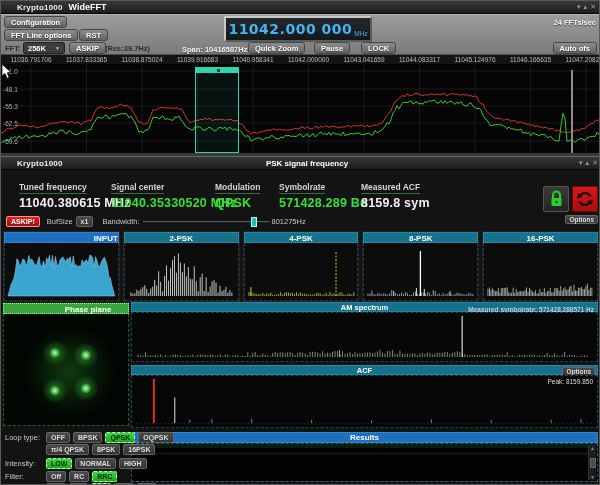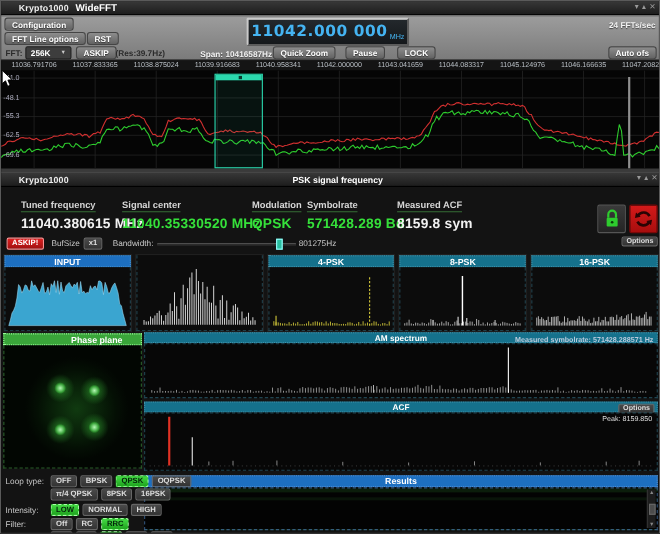--- a/index.html
+++ b/index.html
@@ -84,21 +84,21 @@
   .srow{position:absolute;display:flex;gap:3px;align-items:center;}
   .slabel{font-size:7.5px;color:#c8c8c8;white-space:nowrap;}
   #bwslider{position:relative;width:126px;height:10px;cursor:pointer;}
   #bwslider .track{position:absolute;top:4px;left:0;right:0;height:2px;background:#555;border-bottom:1px solid #222;}
   #bwslider .handle{position:absolute;top:0;left:108px;width:6px;height:10px;background:#2bbfa0;border:1px solid #9ff;}
   
   #panels{position:absolute;top:61px;left:2px;right:2px;height:71px;display:flex;gap:3px;}
   .panel{flex:1;display:flex;flex-direction:column;border:1px solid #222;}
   .phead{height:11px;font-size:8px;font-weight:bold;color:#fff;text-align:center;line-height:11px;
     background:#15718c;border:1px dotted rgba(160,220,240,.35);}
-  .phead.blue{background:#1d6fc0;}
+  .phead.blue{background:#1d6fc0;text-align:right;}
   .pbody{flex:1;background:#0c0c0c;border:1px dashed rgba(70,160,190,.35);border-top:none;position:relative;}
   .pbody svg{position:absolute;inset:0;width:100%;height:100%;}
   
   #phase{position:absolute;left:2px;top:133px;width:126px;}
   #phasehead{height:11px;font-size:8px;font-weight:bold;color:#fff;text-align:center;line-height:11px;
     background:#3aa53a;border:1px dotted #9f9;padding-left:44px;}
   #phasebody{height:112px;border:1px dashed rgba(90,200,90,.45);border-top:none;
     background:
       radial-gradient(circle 7px at 41% 35%, rgba(190,255,190,.95), rgba(80,220,80,.5) 55%, transparent 75%),
       radial-gradient(circle 7px at 66% 37%, rgba(190,255,190,.95), rgba(80,220,80,.5) 55%, transparent 75%),
@@ -241,21 +241,21 @@
     <div class="body">
 
       <div class="field" style="left:18px;">
         <span class="flabel">Tuned frequency</span>
         <span class="fval white">11040.380615 MHz</span>
       </div>
       <div class="field" style="left:110px;">
         <span class="flabel">Signal center</span>
         <span class="fval green">11040.35330520 MHz</span>
       </div>
-      <div class="field" style="left:214px;margin-left:14px;">
+      <div class="field" style="left:214px;">
         <span class="flabel">Modulation</span>
         <span class="fval green">QPSK</span>
       </div>
       <div class="field" style="left:278px;">
         <span class="flabel">Symbolrate</span>
         <span class="fval green">571428.289 Bd</span>
       </div>
       <div class="field" style="left:360px;">
         <span class="flabel">Measured ACF</span>
         <span class="fval white">8159.8 sym</span>
@@ -293,20 +293,21 @@
       <div id="panels">
         <div class="panel">
           <div class="phead blue">INPUT</div>
           <div class="pbody">
               <svg viewBox="0 0 114 57" preserveAspectRatio="none">
                 <polygon points="3,53.0 3,53.0 4.5,47.8 6,41.5 7.5,39.1 9,35.3 10.5,28.0 12,15.7 13.5,17.8 15,23.4 16.5,20.7 18,16.0 19.5,16.7 21,20.9 22.5,21.6 24,12.3 25.5,17.5 27,15.9 28.5,18.4 30,21.5 31.5,22.8 33,18.4 34.5,13.8 36,23.5 37.5,22.7 39,18.0 40.5,24.9 42,14.9 43.5,17.4 45,12.2 46.5,22.9 48,12.2 49.5,24.5 51,13.4 52.5,21.6 54,23.0 55.5,16.9 57,15.3 58.5,13.8 60,16.5 61.5,18.9 63,15.3 64.5,16.5 66,13.7 67.5,24.3 69,12.9 70.5,23.0 72,21.7 73.5,24.0 75,22.8 76.5,23.4 78,16.7 79.5,20.6 81,17.8 82.5,17.1 84,20.5 85.5,12.5 87,12.4 88.5,14.3 90,24.8 91.5,13.7 93,17.5 94.5,23.5 96,23.2 97.5,18.8 99,16.0 100.5,14.2 102,18.3 103.5,23.5 105,33.5 106.5,34.9 108,42.1 109.5,47.5 111,53.0 111,53.0" fill="#3fb6e6" fill-opacity="0.9" stroke="#9fdcf5" stroke-width="0.5"></polygon>
               </svg>
             </div>
         </div>
         <div class="panel">
+          <div class="phead">2-PSK</div>
           <div class="pbody">
               <svg viewBox="0 0 114 57" preserveAspectRatio="none">
                 <line x1="6" y1="53" x2="6" y2="49.42936951472757" stroke="#d9d9d9" stroke-width="0.9"></line>
                 <line x1="8" y1="53" x2="8" y2="50.58888163234954" stroke="#d9d9d9" stroke-width="0.9"></line>
                 <line x1="10" y1="53" x2="10" y2="50.325868114816174" stroke="#d9d9d9" stroke-width="0.9"></line>
                 <line x1="12" y1="53" x2="12" y2="46.72719410072659" stroke="#d9d9d9" stroke-width="0.9"></line>
                 <line x1="14" y1="53" x2="14" y2="48.070353410936754" stroke="#d9d9d9" stroke-width="0.9"></line>
                 <line x1="16" y1="53" x2="16" y2="45.916496287922996" stroke="#d9d9d9" stroke-width="0.9"></line>
                 <line x1="18" y1="53" x2="18" y2="44.09831230956887" stroke="#d9d9d9" stroke-width="0.9"></line>
                 <line x1="20" y1="53" x2="20" y2="42.27455413294989" stroke="#d9d9d9" stroke-width="0.9"></line>

